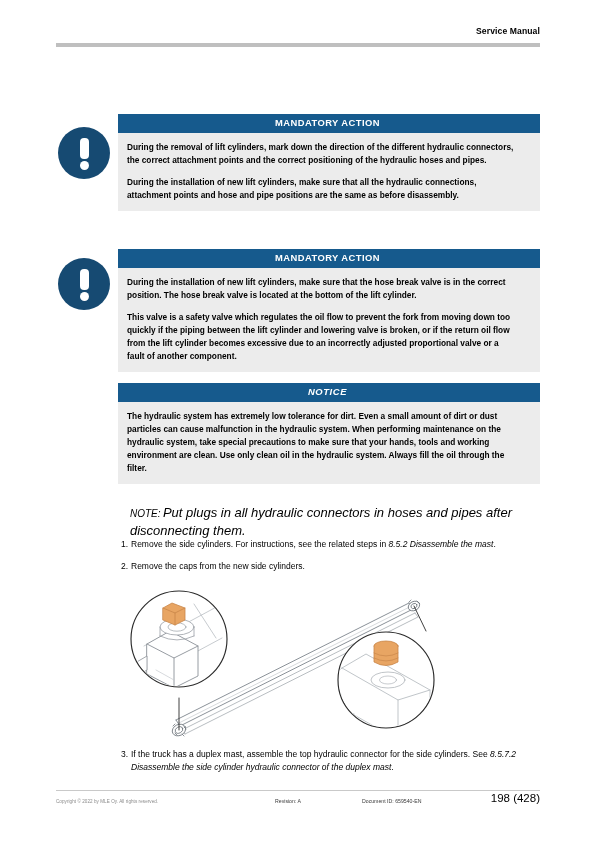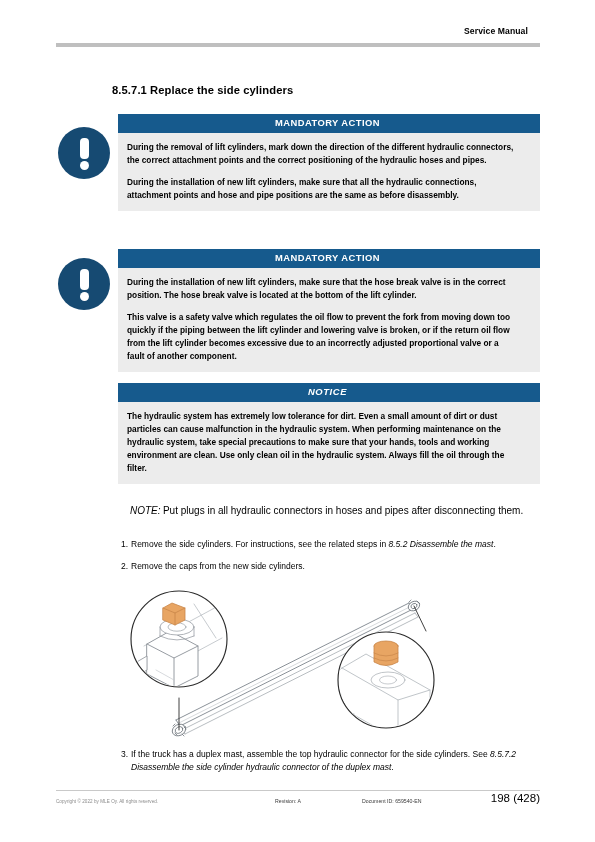--- a/index.html
+++ b/index.html
@@ -25,21 +25,21 @@
   
   .header {
     position: absolute;
     left: 56px;
     top: 26px;
     width: 484px;
     height: 26px;
   }
   .header-title {
     position: absolute;
-    right: 12px;
+    right: 0;
     top: 0;
     font-size: 8.6px;
     font-weight: bold;
     letter-spacing: 0.1px;
     color: #000;
     white-space: nowrap;
     text-align: center;
   }
   .header-rule {
     position: absolute;
@@ -134,21 +134,22 @@
     font-size: 8.6px;
     line-height: 1.4;
     color: #000;
   }
   .note-line .note-label {
     font-style: italic;
     font-size: 10px;
     text-align: center;
   }
   .note-line .note-text {
-    font-size: 10px;
+    font-style: italic;
+    font-size: 13px;
   }
 
   
   .steps {
     position: absolute;
     left: 116px;
     width: 430px;
   }
   .step {
     position: relative;
@@ -232,21 +233,20 @@
 </head>
 <body>
 
 <div class="page">
 
   <div class="header">
     <div class="header-title">Service Manual</div>
     <div class="header-rule"></div>
   </div>
 
-  <div class="section-title">8.5.7.1 Replace the side cylinders</div>
 
   <div class="admon" style="top:114px;">
     <div class="admon-bar">MANDATORY ACTION</div>
     <div class="admon-body">
       <p>During the removal of lift cylinders, mark down the direction of the different hydraulic connectors, the correct attachment points and the correct positioning of the hydraulic hoses and pipes.</p>
       <p>During the installation of new lift cylinders, make sure that all the hydraulic connections, attachment points and hose and pipe positions are the same as before disassembly.</p>
     </div>
   </div>
   <div class="admon-icon" style="left:58px; top:127px;">
     <div class="bang-stem"></div>

